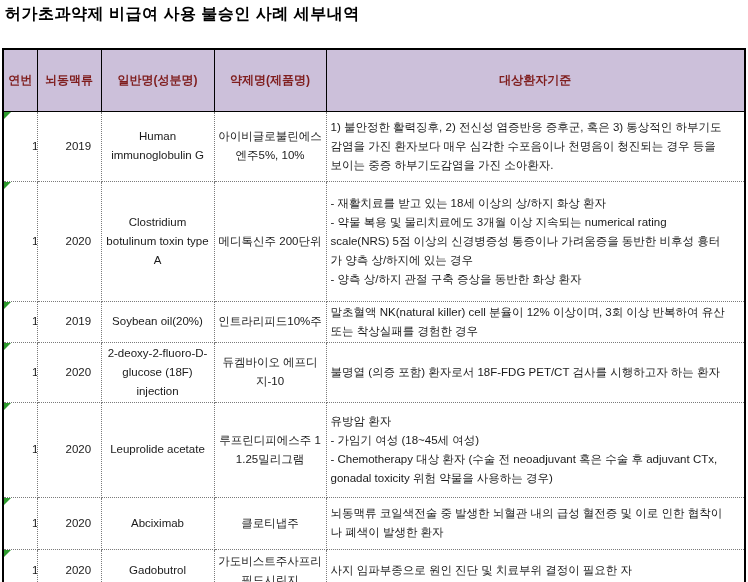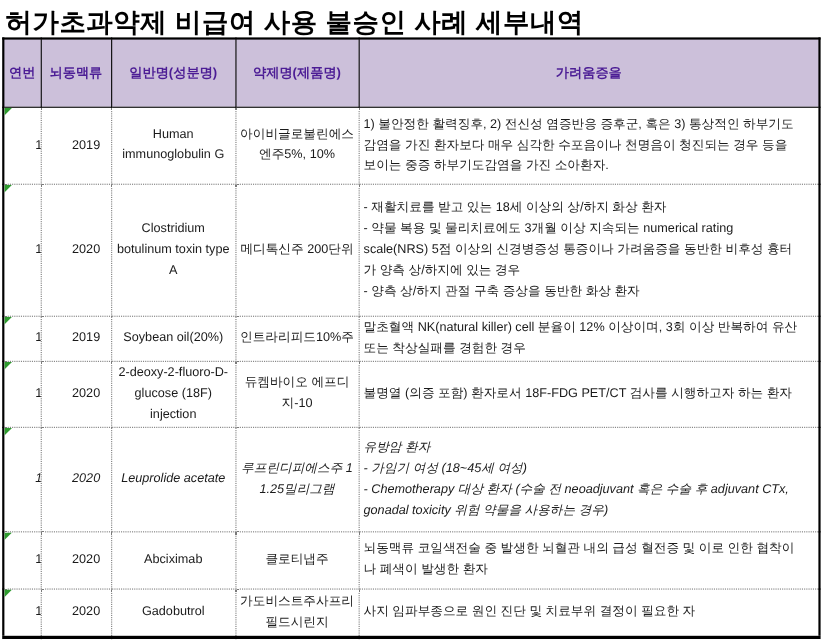--- a/index.html
+++ b/index.html
@@ -1,21 +1,21 @@
 <!DOCTYPE html>
 <html style="--header-bg: #CCC0DA; --err-color: #2E9B2E;"><head>
 <meta charset="utf-8">
 <style>
   * { box-sizing: border-box; margin: 0; padding: 0; }
   html, body { width: 748px; height: 582px; background: #ffffff; overflow: hidden; }
   body { font-family: "Liberation Sans", "DejaVu Sans", sans-serif; color: #000; padding-left: 2px; }
 
   .title {
-    height: 34px;
-    font-size: 24px;
+    height: 48px;
+    font-size: 16px;
     font-weight: bold;
     letter-spacing: 0.5px;
     padding: 4px 0 4px 3px;
     color: #000;
     white-space: nowrap;
   }
 
   table.main {
     width: 744px;
     border-collapse: collapse;
@@ -29,21 +29,21 @@
   col.c4 { width: 112px; }
 
   th {
     background: var(--header-bg, #CCC0DA);
     border: 1.5px solid #000;
     font-size: 12px;
     font-weight: bold;
     text-align: center;
     vertical-align: middle;
     height: 62px;
-    color: #4c1d95;
+    color: #7f1d1d;
   }
 
   td {
     border: 1px dotted #7a7a7a;
     font-size: 11.5px;
     line-height: 19px;
     vertical-align: middle;
     color: #1a1a1a;
     padding: 1px 3px;
     overflow: hidden;
@@ -66,21 +66,21 @@
     width: 0; height: 0;
     border-top: 7px solid var(--err-color, #2E9B2E);
     border-right: 7px solid transparent;
   }
 
   
   tr.r0 td { height: 70px; }
   tr.r1 td { height: 120px; }
   tr.r2 td { height: 36px; }
   tr.r3 td { height: 58px; }
-  tr.r4 td { height: 95px; font-style: italic; }
+  tr.r4 td { height: 95px; }
   tr.r5 td { height: 52px; }
   tr.r6 td { height: 44px; }
 
   
   .ghost-row {
     width: 744px;
     height: 9px;
     display: flex;
     background: #fff;
   }
@@ -101,21 +101,21 @@
       <col class="c3">
       <col class="c4">
       <col class="c5">
     </colgroup>
   <thead>
     <tr>
       <th>연번</th>
       <th>뇌동맥류</th>
       <th>일반명(성분명)</th>
       <th>약제명(제품명)</th>
-      <th>가려움증을</th>
+      <th>대상환자기준</th>
     </tr>
   </thead>
   <tbody>
     <tr class="r0">
       <td class="num"><span class="err-tri"></span><span>185</span></td>
       <td class="year">2019</td>
       <td class="generic">Human immunoglobulin G</td>
       <td class="product">아이비글로불린에스엔주5%, 10%</td>
       <td class="criteria">1) 불안정한 활력징후, 2) 전신성 염증반응 증후군, 혹은 3) 통상적인 하부기도 감염을 가진 환자보다 매우 심각한 수포음이나 천명음이 청진되는 경우 등을 보이는 중증 하부기도감염을 가진 소아환자.</td>
     </tr>

